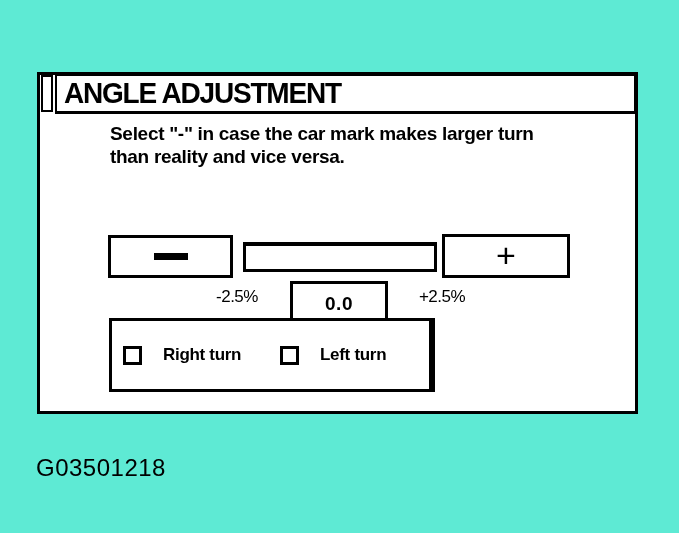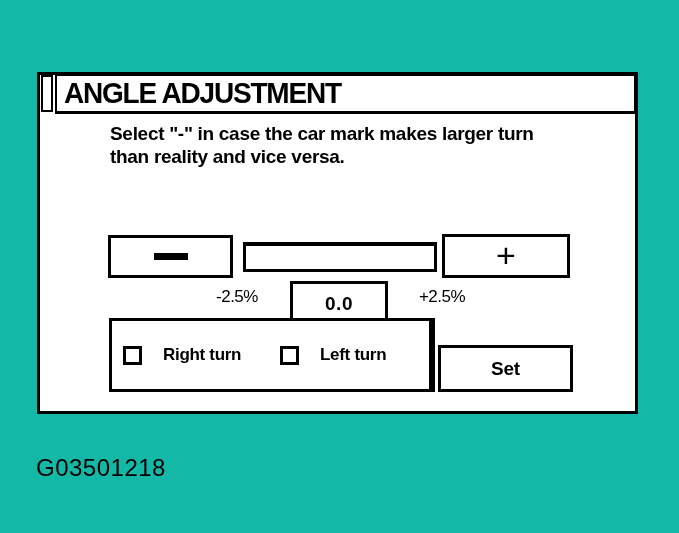--- a/index.html
+++ b/index.html
@@ -6,21 +6,21 @@
   html, body { background: #ffffff; }
   body {
     font-family: "Liberation Sans", sans-serif;
     color: #000000;
     -webkit-font-smoothing: none;
   }
   .page {
     position: relative;
     width: 679px;
     height: 533px;
-    background: #14b8a6;
+    background: #5eead4;
     overflow: hidden;
   }
   
   .dialog {
     position: absolute;
     left: 37px; top: 72px;
     width: 601px; height: 342px;
     border: 3px solid #000;
     background: #fff;
   }
@@ -195,19 +195,18 @@
       <div class="turn-cell right">
         <span class="checkbox"></span>
         <span class="turn-label">Right turn</span>
       </div>
       <div class="turn-cell left">
         <span class="checkbox"></span>
         <span class="turn-label">Left turn</span>
       </div>
     </div>
 
-    <div class="btn set-btn">Set</div>
 
   </div>
 
   <div class="caption">G03501218</div>
 
 </div>
 
 </body></html>

